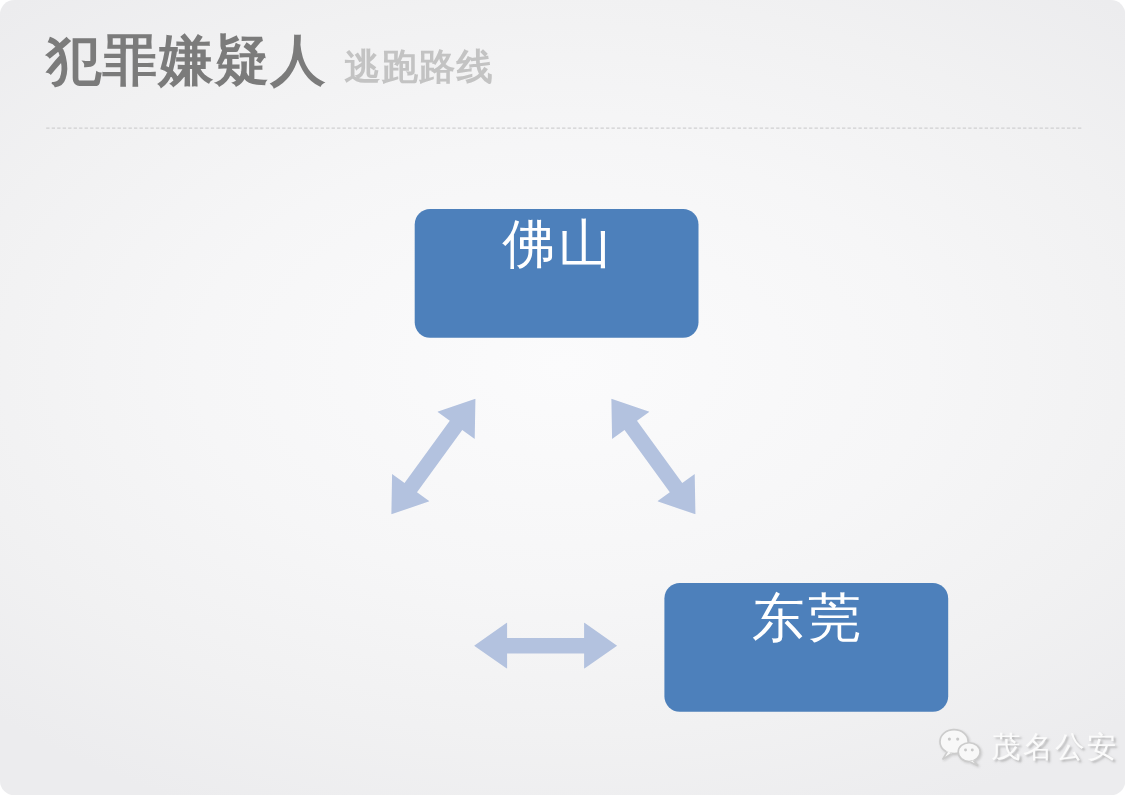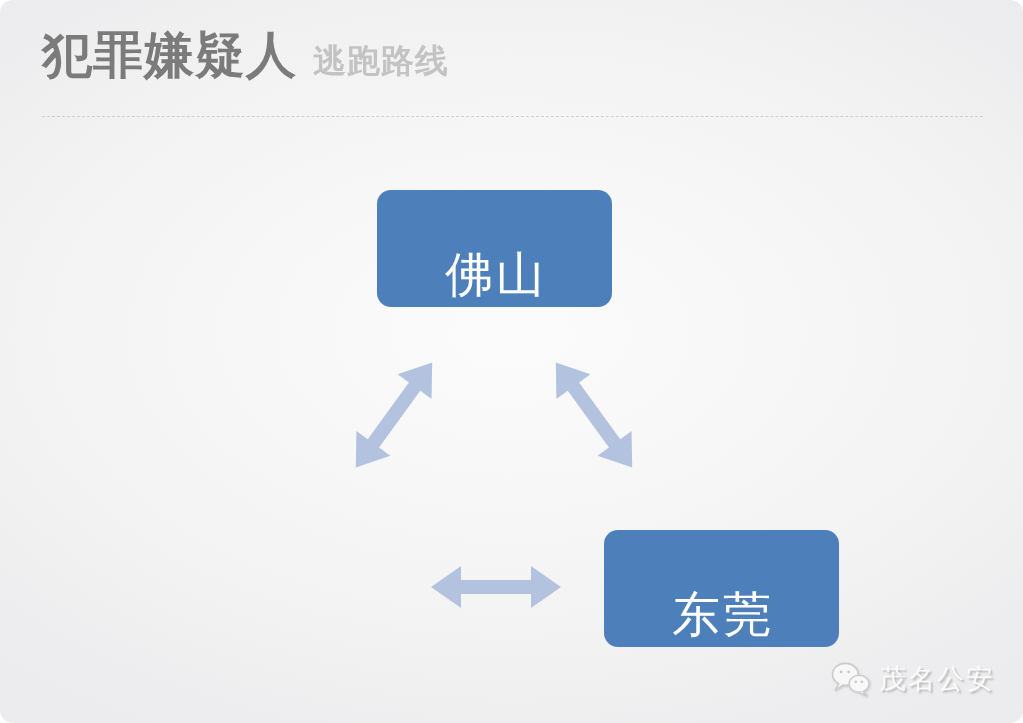--- a/index.html
+++ b/index.html
@@ -45,26 +45,26 @@
     left: 42px;
     right: 40px;
     top: 116px;
     height: 0;
     border-top: 1px dashed #cfcfd1;
   }
 
   
   .node {
     position: absolute;
-    width: 235px;
+    width: 258px;
     height: 117px;
     background: var(--node_blue);
     border-radius: 14px;
     display: flex;
-    align-items: flex-end;
+    align-items: flex-start;
     justify-content: center;
   }
   .node-label {
     color: var(--node_text);
     font-size: 48px;
     letter-spacing: 3px;
     text-indent: 3px;
   }
   #node-foshan    { left: 377px; top: 190px; }
   #node-guangzhou { left: 180px; top: 530px; }
@@ -76,21 +76,21 @@
     width: 130px;
     height: 42px;
   }
   #edge-foshan-guangzhou  { left: 329px; top: 394px; transform: rotate(-54deg); }
   #edge-foshan-dongguan   { left: 529px; top: 394px; transform: rotate(54deg); }
   #edge-guangzhou-dongguan{ left: 431px; top: 566px; }
 
   
   .watermark {
     position: absolute;
-    right: 28px;
+    right: 6px;
     bottom: 26px;
     display: flex;
     align-items: flex-end;
     gap: 7px;
   }
   .wechat-icon {
     filter: drop-shadow(1.5px 1.5px 1px rgba(140,140,140,0.35));
   }
   .watermark-text {
     font-family: "DejaVu Serif", "Liberation Serif", serif;

